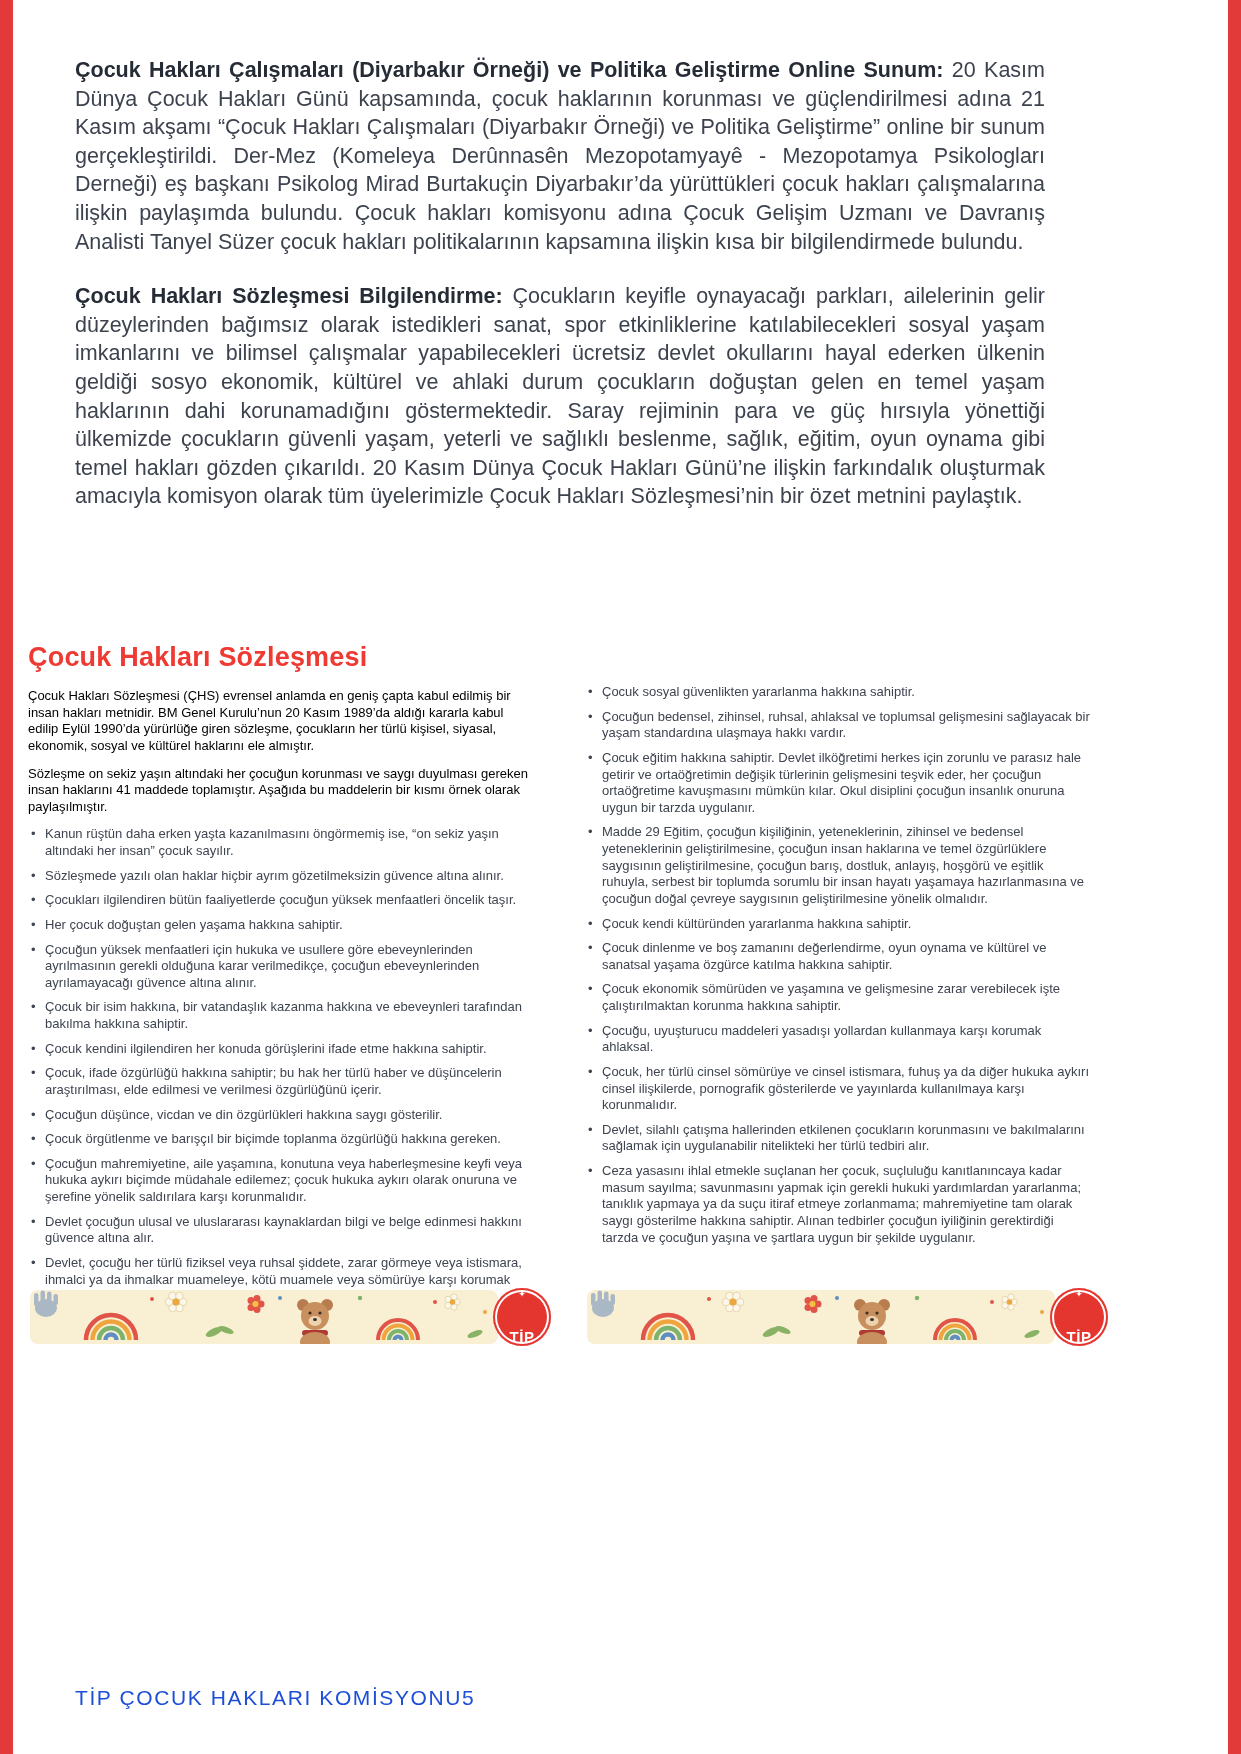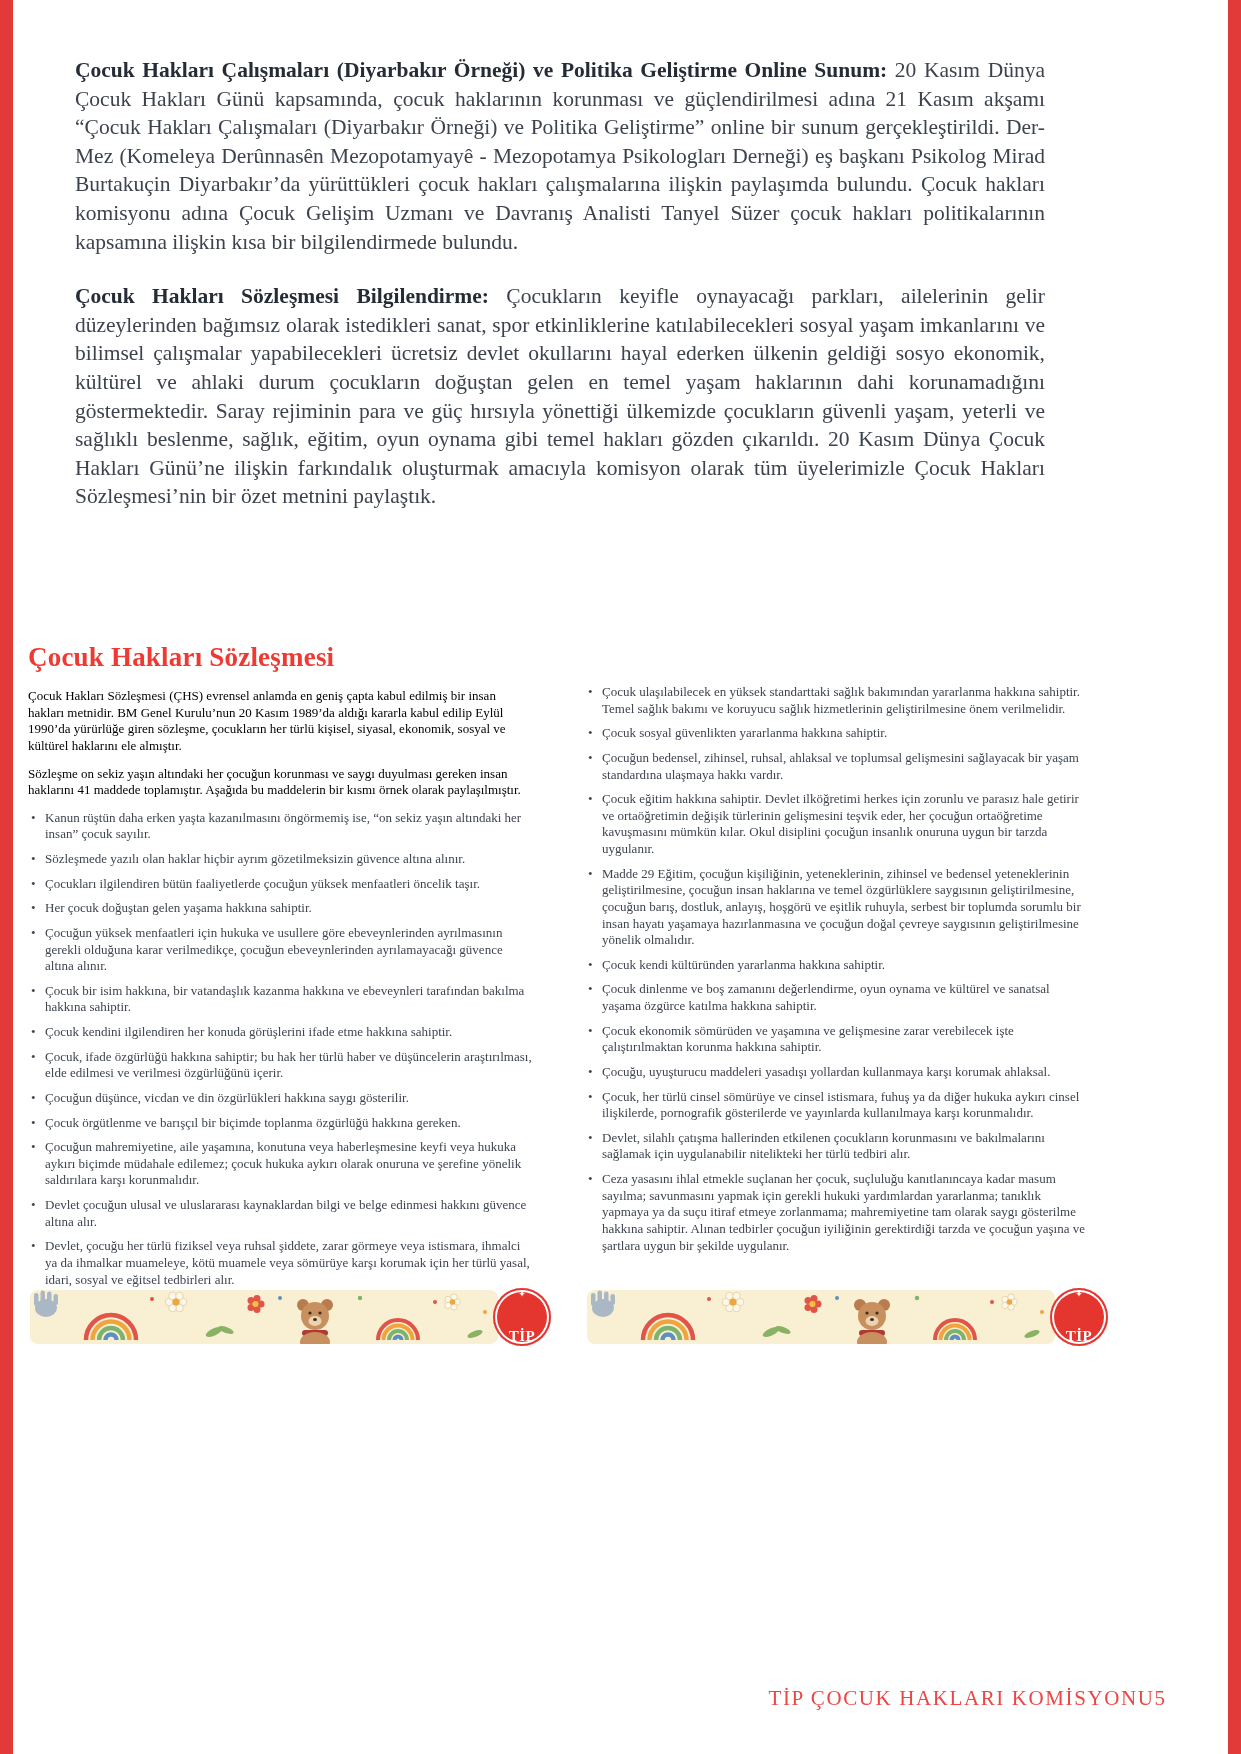--- a/index.html
+++ b/index.html
@@ -1,19 +1,19 @@
 <!DOCTYPE html>
 <html lang="tr"><head>
 <meta charset="utf-8">
 <title>TİP Çocuk Hakları Komisyonu — Sayfa 5</title>
 <style>
   * { margin:0; padding:0; box-sizing:border-box; }
   html,body { background:#ffffff; }
   body { font-family:"Liberation Sans", sans-serif; color:#3e4450; }
-  .page { position:relative; width:1241px; height:1754px; background:#ffffff; overflow:hidden; margin:0 auto;font-family:Liberation Serif, serif; }
+  .page { position:relative; width:1241px; height:1754px; background:#ffffff; overflow:hidden; margin:0 auto; }
 
   .edge-bar { position:absolute; top:0; bottom:0; width:13px; background:#e23a38; }
   .edge-bar.left { left:0; }
   .edge-bar.right { right:0; }
 
   
   .top-section { position:absolute; left:75px; top:56px; width:970px; font-size:21.5px; line-height:1.33; text-align:justify; color:#3d434e; }
   .top-section .para + .para { margin-top:26px; }
   .lead { font-weight:700; color:#262c36; }
 
@@ -32,22 +32,22 @@
   .banner-seg { position:relative; width:521px; height:58px; }
   .banner-seg + .banner-seg { margin-left:36px; }
   .banner-seg svg { position:absolute; left:0; top:2px; display:block; }
   .tip-logo { position:absolute; right:0; top:0; width:58px; height:58px; border-radius:50%;
               background:#e4352f; box-shadow: inset 0 0 0 2px #e4352f, inset 0 0 0 4px #ffffff;
               color:#ffffff; display:flex; flex-direction:column; align-items:center; justify-content:center; }
   .logo-star { font-size:9px; line-height:1; margin-bottom:1px; }
   .logo-text { font-size:15px; font-weight:700; line-height:1; letter-spacing:0.5px;margin-top:29px; }
 
   
-  .footer { position:absolute; left:75px; top:1686px; width:1090px; display:flex; justify-content:flex-end; align-items:baseline;
-            font-size:21px; letter-spacing:1.6px; color:#ef4444; }
+  .footer { position:absolute; left:75px; top:1686px; width:1090px; display:flex; justify-content:flex-start; align-items:baseline;
+            font-size:21px; letter-spacing:1.6px; color:#1d4ed8; }
   .footer .page-num { letter-spacing:0; }
 </style>
 </head>
 <body>
 
 <div class="page">
 
   <div class="edge-bar left"></div>
   <div class="edge-bar right"></div>
 
@@ -72,21 +72,20 @@
         <li>Çocuk, ifade özgürlüğü hakkına sahiptir; bu hak her türlü haber ve düşüncelerin araştırılması, elde edilmesi ve verilmesi özgürlüğünü içerir.</li>
         <li>Çocuğun düşünce, vicdan ve din özgürlükleri hakkına saygı gösterilir.</li>
         <li>Çocuk örgütlenme ve barışçıl bir biçimde toplanma özgürlüğü hakkına gereken.</li>
         <li>Çocuğun mahremiyetine, aile yaşamına, konutuna veya haberleşmesine keyfi veya hukuka aykırı biçimde müdahale edilemez; çocuk hukuka aykırı olarak onuruna ve şerefine yönelik saldırılara karşı korunmalıdır.</li>
         <li>Devlet çocuğun ulusal ve uluslararası kaynaklardan bilgi ve belge edinmesi hakkını güvence altına alır.</li>
         <li>Devlet, çocuğu her türlü fiziksel veya ruhsal şiddete, zarar görmeye veya istismara, ihmalci ya da ihmalkar muameleye, kötü muamele veya sömürüye karşı korumak için her türlü yasal, idari, sosyal ve eğitsel tedbirleri alır.</li>
       </ul>
     </div>
     <div class="col right">
       <ul class="bullets">
-        <li>Çocuk ulaşılabilecek en yüksek standarttaki sağlık bakımından yararlanma hakkına sahiptir. Temel sağlık bakımı ve koruyucu sağlık hizmetlerinin geliştirilmesine önem verilmelidir.</li>
         <li>Çocuk sosyal güvenlikten yararlanma hakkına sahiptir.</li>
         <li>Çocuğun bedensel, zihinsel, ruhsal, ahlaksal ve toplumsal gelişmesini sağlayacak bir yaşam standardına ulaşmaya hakkı vardır.</li>
         <li>Çocuk eğitim hakkına sahiptir. Devlet ilköğretimi herkes için zorunlu ve parasız hale getirir ve ortaöğretimin değişik türlerinin gelişmesini teşvik eder, her çocuğun ortaöğretime kavuşmasını mümkün kılar. Okul disiplini çocuğun insanlık onuruna uygun bir tarzda uygulanır.</li>
         <li>Madde 29 Eğitim, çocuğun kişiliğinin, yeteneklerinin, zihinsel ve bedensel yeteneklerinin geliştirilmesine, çocuğun insan haklarına ve temel özgürlüklere saygısının geliştirilmesine, çocuğun barış, dostluk, anlayış, hoşgörü ve eşitlik ruhuyla, serbest bir toplumda sorumlu bir insan hayatı yaşamaya hazırlanmasına ve çocuğun doğal çevreye saygısının geliştirilmesine yönelik olmalıdır.</li>
         <li>Çocuk kendi kültüründen yararlanma hakkına sahiptir.</li>
         <li>Çocuk dinlenme ve boş zamanını değerlendirme, oyun oynama ve kültürel ve sanatsal yaşama özgürce katılma hakkına sahiptir.</li>
         <li>Çocuk ekonomik sömürüden ve yaşamına ve gelişmesine zarar verebilecek işte çalıştırılmaktan korunma hakkına sahiptir.</li>
         <li>Çocuğu, uyuşturucu maddeleri yasadışı yollardan kullanmaya karşı korumak ahlaksal.</li>
         <li>Çocuk, her türlü cinsel sömürüye ve cinsel istismara, fuhuş ya da diğer hukuka aykırı cinsel ilişkilerde, pornografik gösterilerde ve yayınlarda kullanılmaya karşı korunmalıdır.</li>
         <li>Devlet, silahlı çatışma hallerinden etkilenen çocukların korunmasını ve bakılmalarını sağlamak için uygulanabilir nitelikteki her türlü tedbiri alır.</li>

